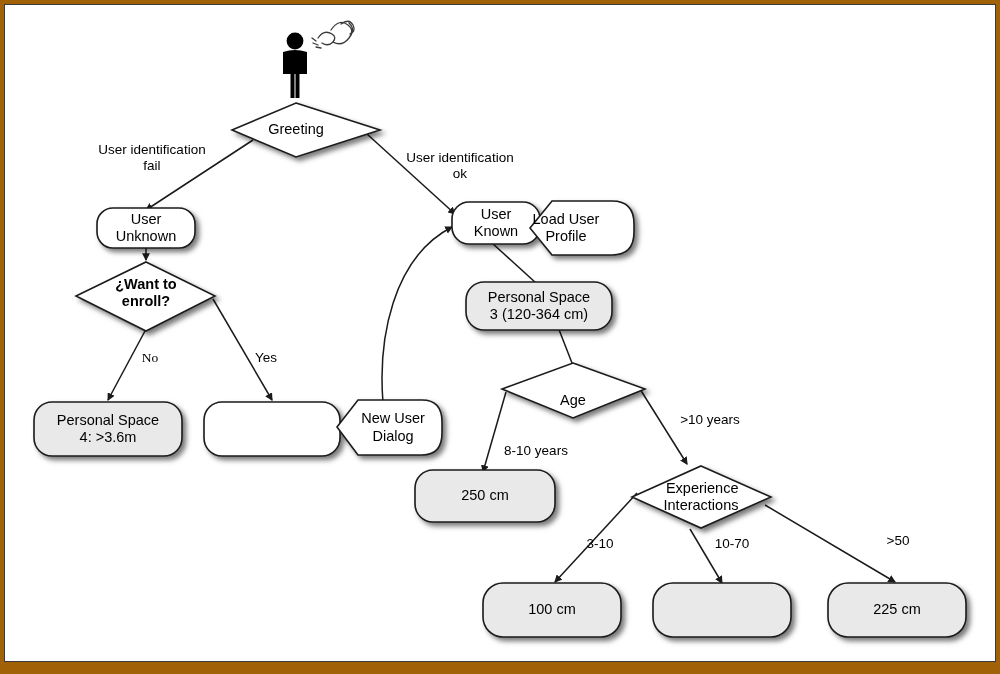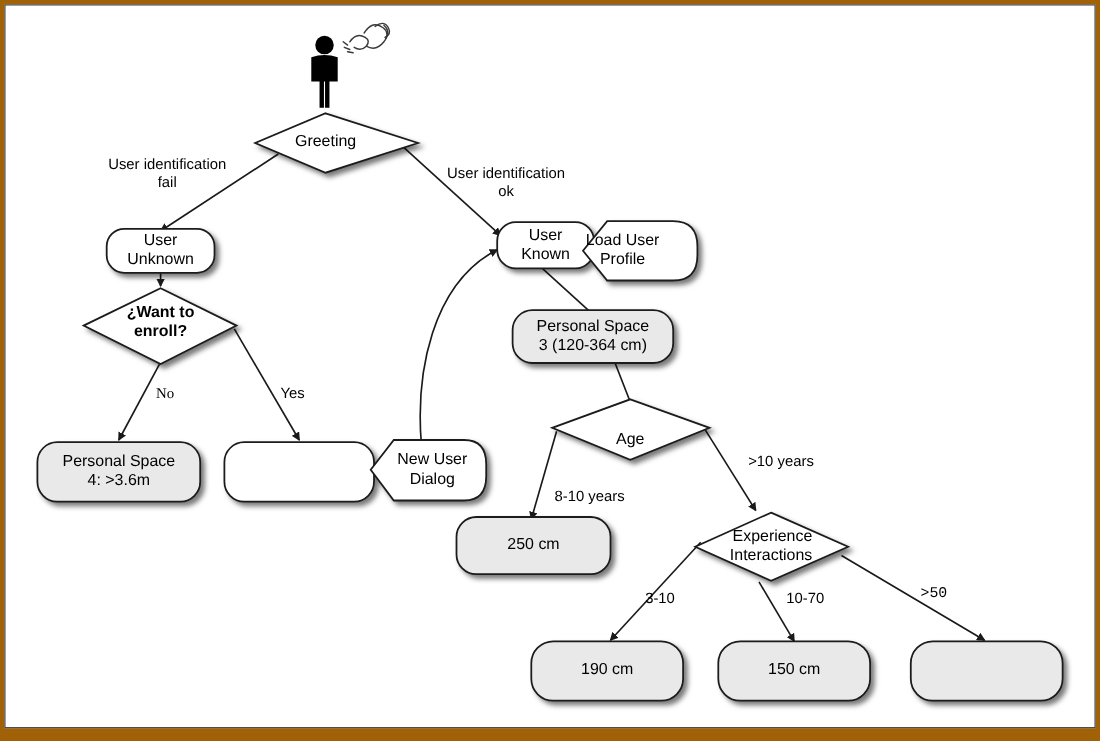--- a/index.html
+++ b/index.html
@@ -175,38 +175,38 @@
   <div class="node-text" style="left:466px; top:282px; width:146px; height:48px;">Personal Space
 3 (120-364 cm)</div>
 
   <div class="node-text" style="left:519px; top:376px; width:108px; height:26px;margin-top:12px;">Age</div>
 
   <div class="node-text" style="left:415px; top:470px; width:140px; height:52px;">250 cm</div>
 
   <div class="node-text" style="left:638px; top:476px; width:126px; height:42px;text-align:right;">Experience
 Interactions</div>
 
-  <div class="node-text" style="left:483px; top:583px; width:138px; height:54px;">190 cm</div>
-
-  <div class="node-text" style="left:653px; top:583px; width:138px; height:54px;">150 cm</div>
-
+  <div class="node-text" style="left:483px; top:583px; width:138px; height:54px;">100 cm</div>
+
+
+  <div class="node-text" style="left:828px; top:583px; width:138px; height:54px;">225 cm</div>
 
   <div class="edge-label" style="left:72px; top:142px; width:160px;">User identification
 fail</div>
 
   <div class="edge-label" style="left:378px; top:150px; width:164px;">User identification
 ok</div>
 
   <div class="edge-label" style="left:122px; top:350px; width:56px;font-family:Liberation Serif, serif;">No</div>
 
   <div class="edge-label" style="left:238px; top:350px; width:56px;">Yes</div>
 
   <div class="edge-label" style="left:486px; top:427px; width:100px;margin-top:16px;">8-10 years</div>
 
   <div class="edge-label" style="left:662px; top:412px; width:96px;">&gt;10 years</div>
 
   <div class="edge-label" style="left:572px; top:536px; width:56px;">3-10</div>
 
   <div class="edge-label" style="left:700px; top:536px; width:64px;">10-70</div>
 
-  <div class="edge-label" style="left:821px; top:533px; width:56px;font-family:Liberation Mono, monospace;">&gt;50</div>
+  <div class="edge-label" style="left:870px; top:533px; width:56px;">&gt;50</div>
 
 </div>
 
 </body></html>

